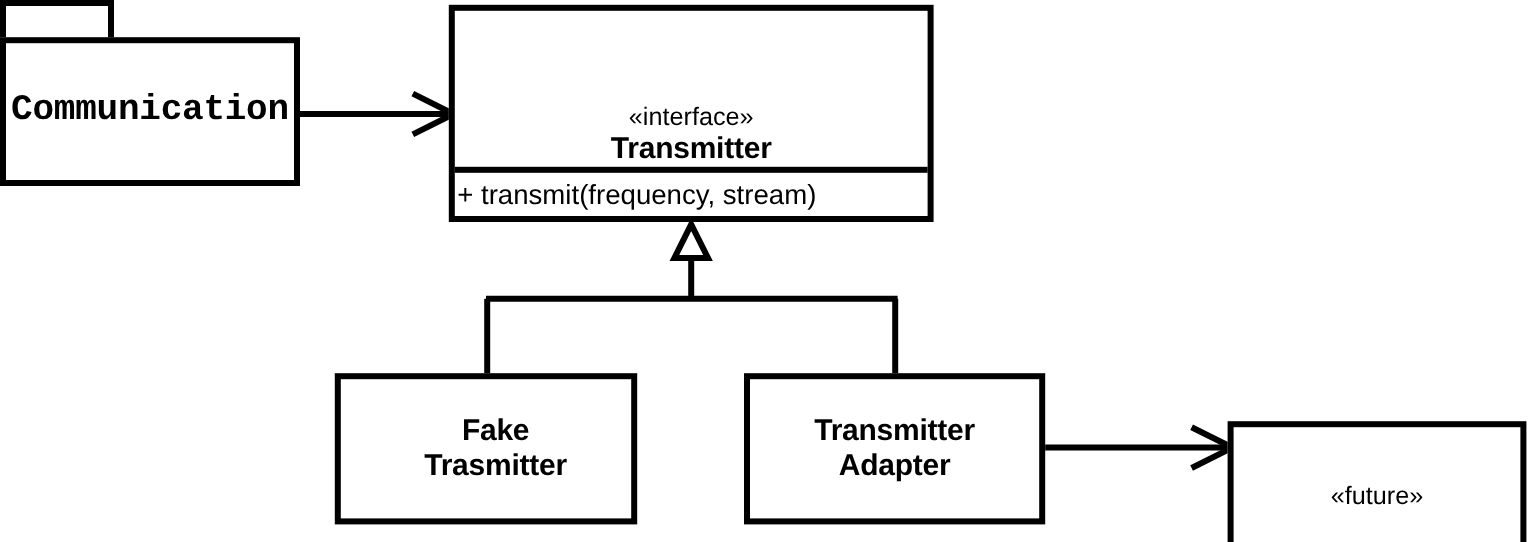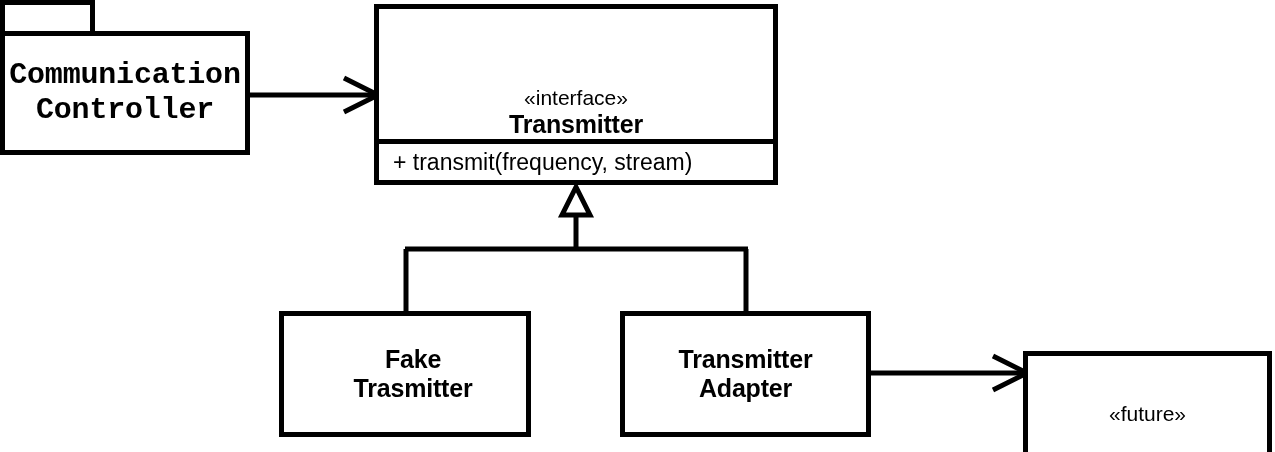--- a/index.html
+++ b/index.html
@@ -89,21 +89,21 @@
     line-height: 1.16;
     padding-top: 14px;
   }
   .compartment-sep {
     border-top: 5px solid #000000;
   }
   .compartment-ops {
     display: flex;
     align-items: center;
     justify-content: flex-start;
-    padding-left: 14px;
+    padding-left: 2px;
   }
   .stereotype {
     font-size: 21px;
     font-weight: normal;
   }
   .classname {
     font-size: 25px;
     font-weight: bold;
     letter-spacing: -0.2px;
   }
@@ -154,21 +154,20 @@
     <g>
       <line x1="870" y1="373" x2="1023" y2="373" stroke="#000000" stroke-width="5"></line>
       <polyline points="993,356 1027,373 993,390" fill="none" stroke="#000000" stroke-width="5" stroke-linecap="butt" stroke-linejoin="miter"></polyline>
     </g>
   </svg>
 
   <div class="package">
     <div class="package-tab" style="left:0px; top:0px; width:95px; height:36px;"></div>
     <div class="package-body" style="left:0px; top:31px; width:250px; height:124px;">
       <div class="title">Communication</div>
-      <div class="title">Controller</div>
     </div>
   </div>
 
   <div class="classbox" style="left:374px; top:4px; width:404px; height:181px;">
     <div class="compartment-head" style="height:116px;">
       <div class="stereotype">«interface»</div>
       <div class="classname">Transmitter</div>
     </div>
     <div class="compartment-sep compartment-ops" style="flex:1;">
       <div class="operation">+ transmit(frequency, stream)</div>

